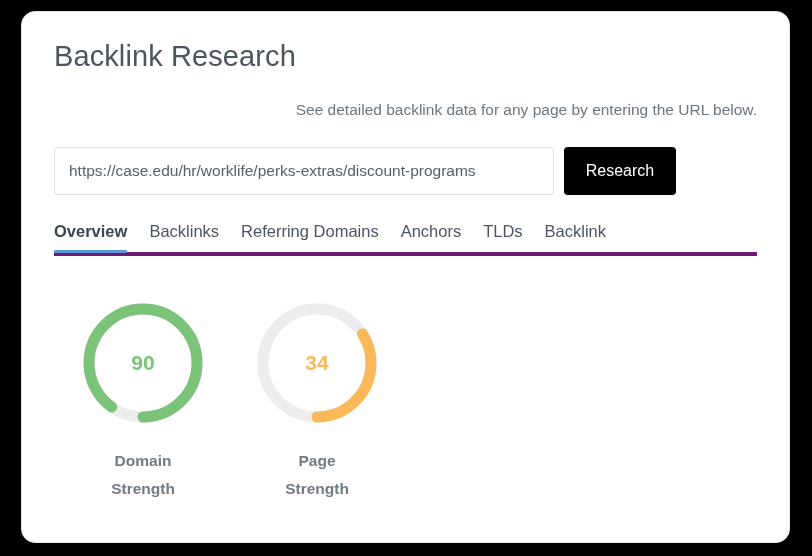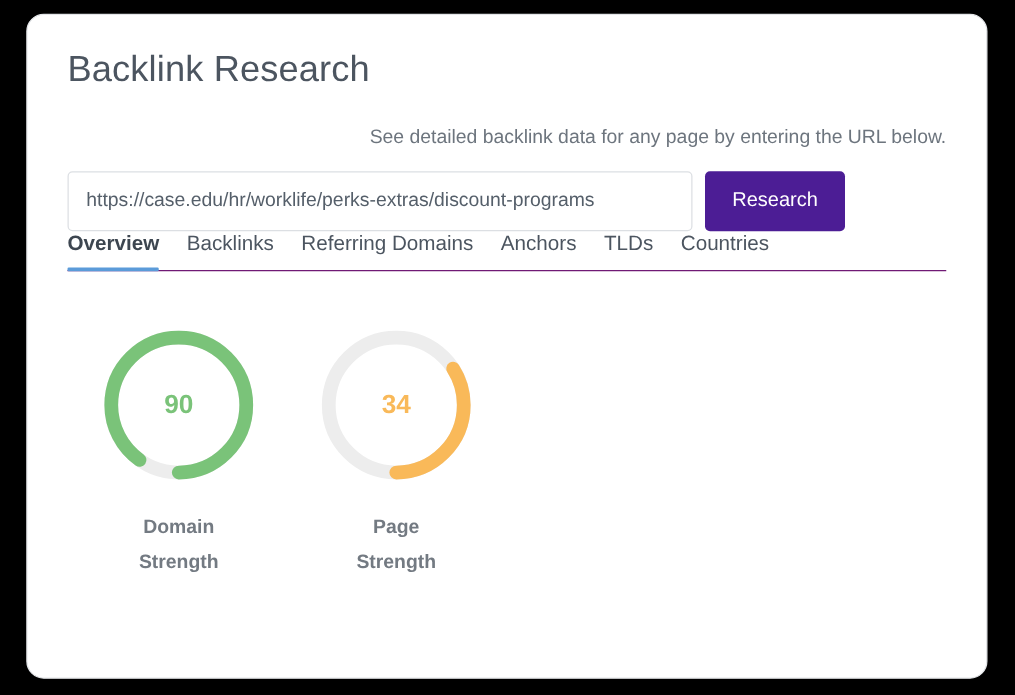--- a/index.html
+++ b/index.html
@@ -56,56 +56,57 @@
     padding: 0;
     line-height: 22px;
     margin-top: 21px;
     text-align: right;
   }
 
   
   .search-row {
     display: flex;
     align-items: flex-end;
-    margin-top: 16px;
+    margin-top: 26px;
   }
 
   .url-input {
     width: 500px;
     height: 48px;
     padding: 0 14px;
     font-size: 15.5px;
     font-family: "Liberation Sans", sans-serif;
     color: #555f6a;
     background: #ffffff;
     border: 1px solid #dcdfe3;
     border-radius: 4px;
     outline: none;
   }
   .url-input::placeholder { color: #9aa1a9; }
 
   .research-btn {
     margin-left: 10px;
     width: 112px;
     height: 48px;
-    background: #4c1d95;
+    background: #000000;
     border: none;
     border-radius: 4px;
     color: #ffffff;
     font-size: 16px;
     font-family: "Liberation Sans", sans-serif;
     cursor: pointer;
     padding: 0;
     line-height: 48px;
   }
 
   
   .tabs-wrap {
-    position: relative;
-    border-bottom: 1px solid #701a75;
+    margin-top: 26px;
+    position: relative;
+    border-bottom: 4px solid #701a75;
   }
   .tabs {
     display: flex;
     align-items: flex-end;
     gap: 0;
   }
   .tab {
     font-size: 16.5px;
     color: #4c5560;
     padding: 0 11px 11px 11px;
@@ -186,21 +187,21 @@
         <button class="research-btn">Research</button>
       </div>
 
       <div class="tabs-wrap">
         <div class="tabs" id="tabs-container">
             <div class="tab active">Overview</div>
             <div class="tab">Backlinks</div>
             <div class="tab">Referring Domains</div>
             <div class="tab">Anchors</div>
             <div class="tab">TLDs</div>
-            <div class="tab">Countries</div>
+            <div class="tab">Backlink</div>
           </div>
       </div>
 
       <div class="gauges" id="gauges-container">
           <div class="gauge-block">
             <div class="gauge">
               <svg width="130" height="130" viewBox="0 0 130 130">
                 <g transform="rotate(90 65 65) scale(1,-1) translate(0,-130)">
                   <circle cx="65" cy="65" r="54" fill="none" stroke="#ededed" stroke-width="11"></circle>
                   <circle cx="65" cy="65" r="54" fill="none" stroke="#7ac379" stroke-width="11" stroke-linecap="round" stroke-dasharray="305.36280592892786 339.29200658769764"></circle>

